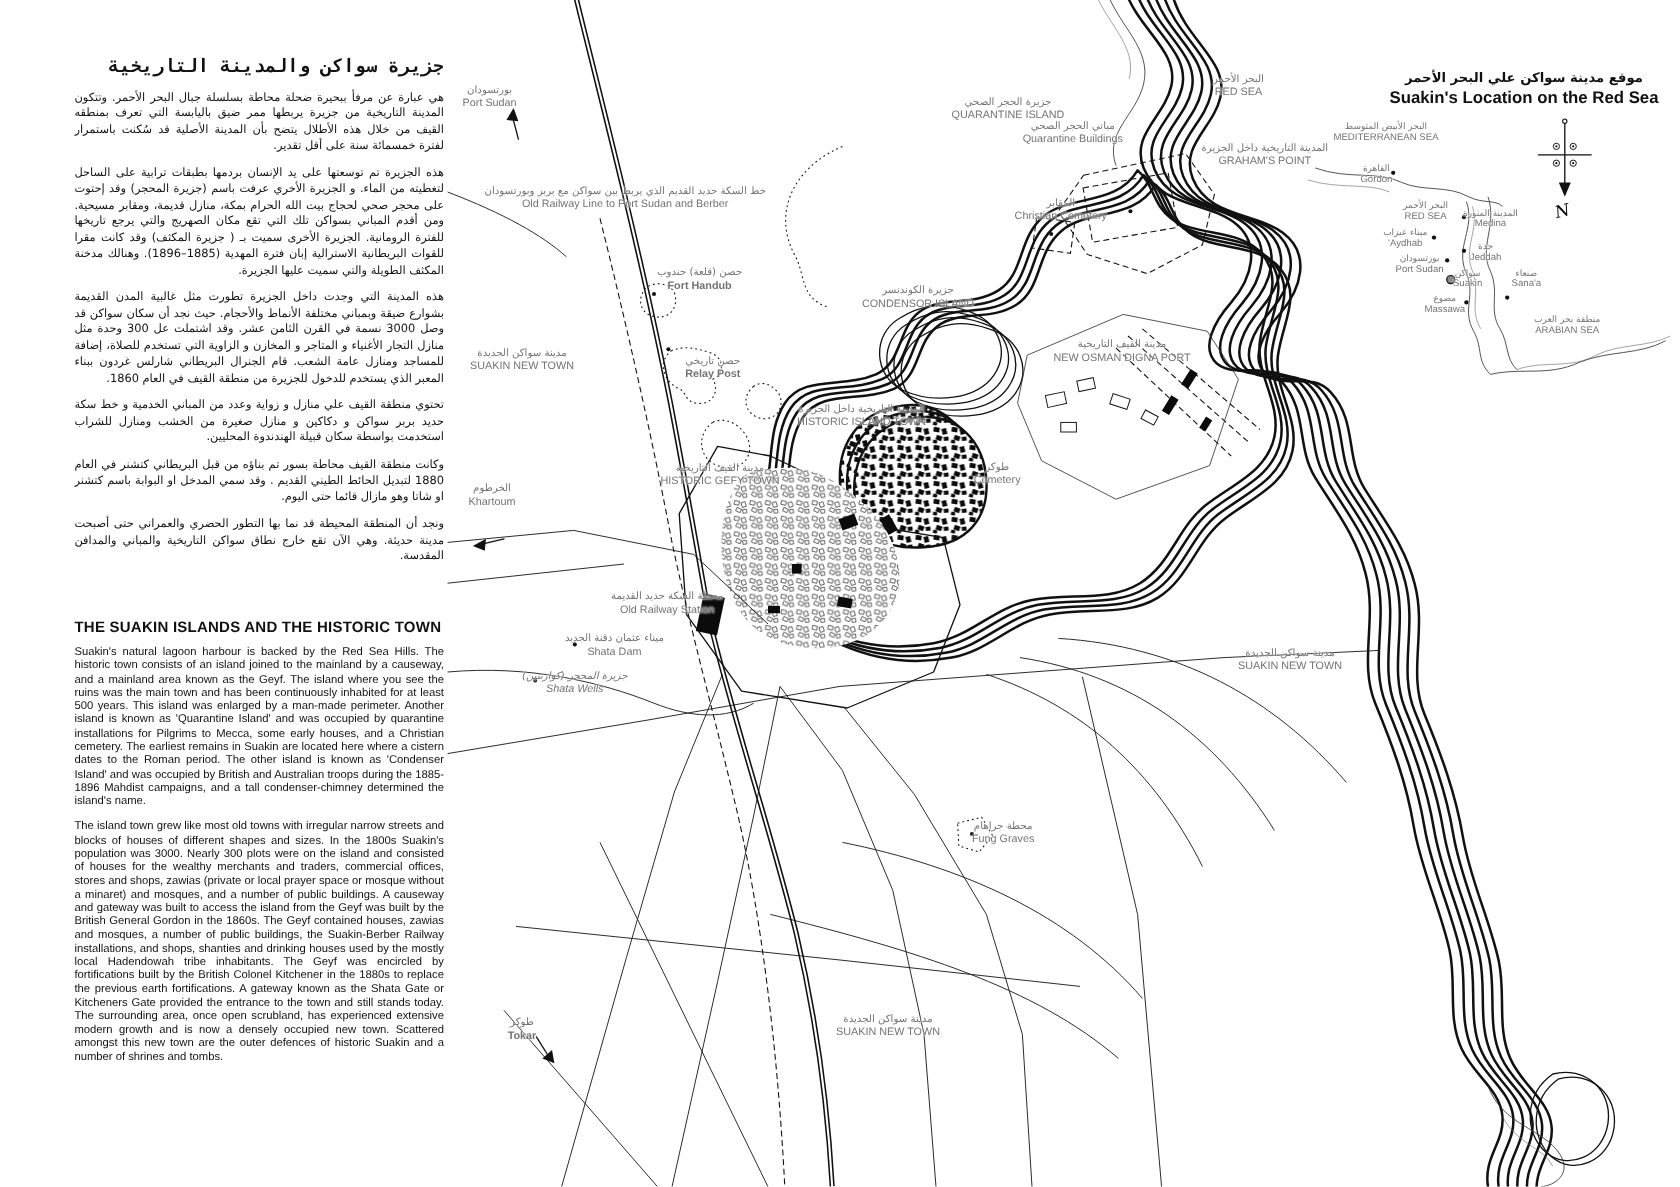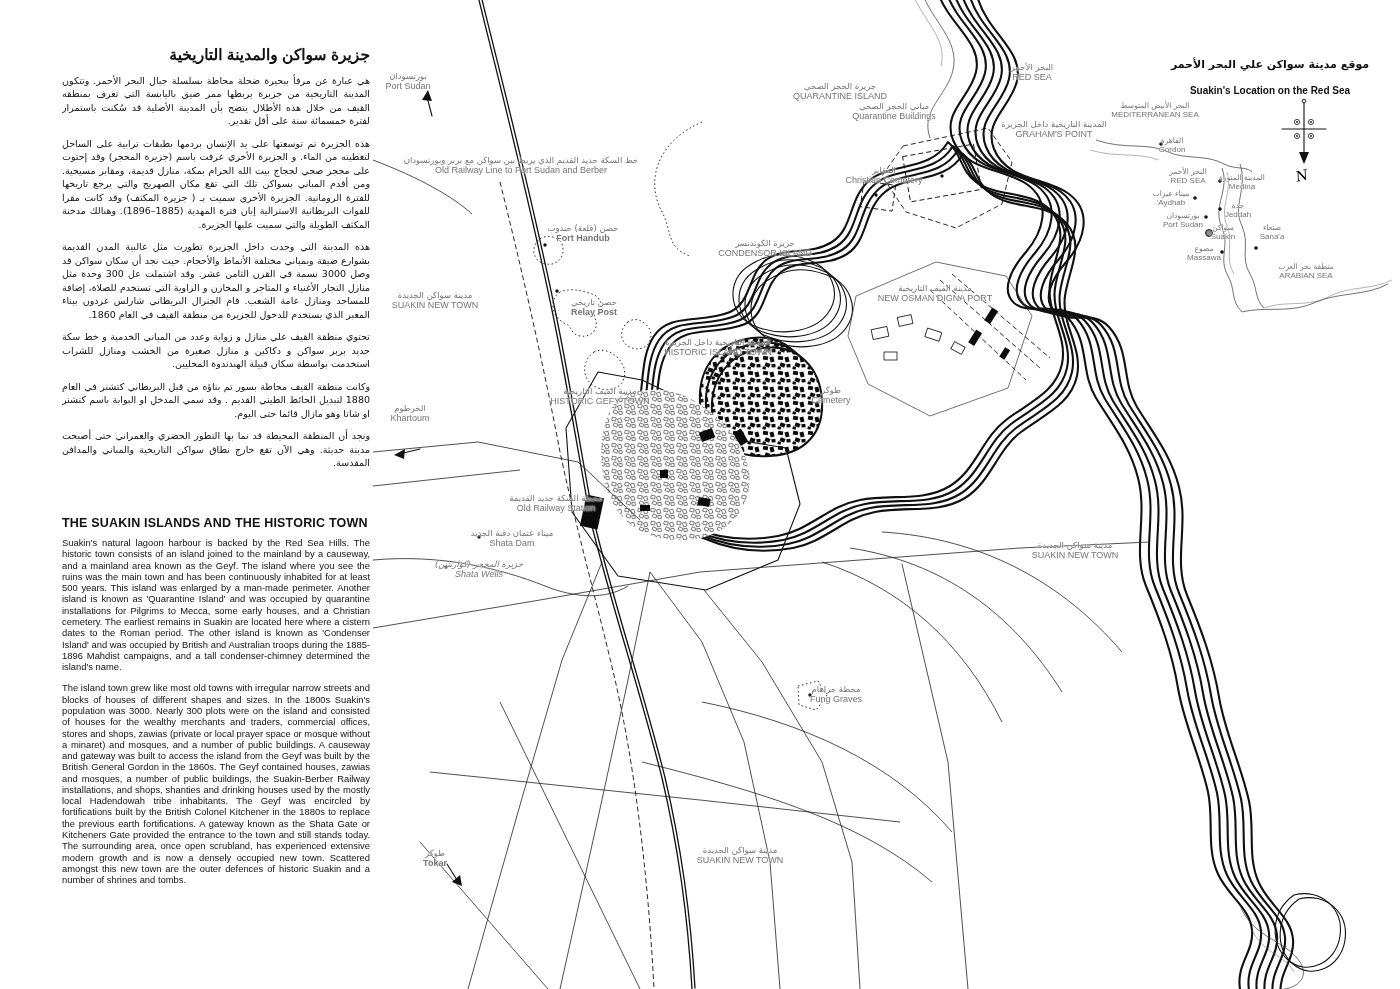--- a/index.html
+++ b/index.html
@@ -1,42 +1,42 @@
 <!DOCTYPE html>
 <html><head>
 <meta charset="utf-8">
 <style>
   html,body{margin:0;padding:0;background:#fff;}
   .page{position:relative;width:1400px;height:989px;background:#ffffff;overflow:hidden;
         font-family:"Liberation Sans",sans-serif;color:#111;}
   
   .left-panel{position:absolute;left:62px;top:46px;width:308px;height:920px;}
   .ar-sec{position:absolute;top:0;left:0;right:0;height:470px;overflow:hidden;direction:rtl;}
-  .ar-title{font-family:Liberation Sans, sans-serif;font-size:15.5px;font-weight:bold;
+  .ar-title{font-family:Liberation Mono, monospace;font-size:15.5px;font-weight:bold;
             margin:0 0 10px 0;text-align:right;}
   .ar-p{font-family:"DejaVu Sans",sans-serif;font-size:9.5px;line-height:1.42;
         margin:0 0 9px 0;text-align:justify;text-align-last:right;}
   .en-sec{position:absolute;top:470px;left:0;right:0;}
   .en-title{font-size:12.5px;font-weight:bold;margin:0 0 7px 0;letter-spacing:.2px;}
   .en-p{font-size:9.4px;line-height:1.2;text-align:justify;margin:0 0 10px 0;}
   
   .map-svg{position:absolute;left:0;top:0;}
   .label-layer{position:absolute;left:0;top:0;width:1400px;height:989px;pointer-events:none;}
   .map-label{position:absolute;transform:translate(-50%,-50%);text-align:center;
              white-space:nowrap;color:#737373;line-height:1.2;
              text-shadow:0 0 2px #fff,0 0 2px #fff;}
   .lab-ar{font-family:"DejaVu Sans",sans-serif;font-size:8.5px;}
   .lab-en{font-family:"Liberation Sans",sans-serif;font-size:9px;}
   .map-label.bold .lab-en{font-weight:bold;}
   .map-label.inset .lab-ar{font-size:7.5px;}
   .map-label.inset .lab-en{font-size:8px;}
   .inset-title{position:absolute;left:1270px;top:58px;transform:translateX(-50%);
                text-align:center;white-space:nowrap;}
   .inset-title-ar{font-family:"DejaVu Sans",sans-serif;font-size:11px;font-weight:bold;}
-  .inset-title-en{font-size:10px;font-weight:bold;margin-top:14px;}
+  .inset-title-en{font-size:14px;font-weight:bold;margin-top:2px;}
   
   .k{fill:none;stroke:#111;stroke-width:1.1;stroke-linecap:round;stroke-linejoin:round;}
   .bold-line{stroke-width:2.1;}
   .thin{fill:none;stroke:#333;stroke-width:.7;}
   .thinner{fill:none;stroke:#666;stroke-width:.5;}
   .faint{fill:none;stroke:#999;stroke-width:.4;}
   .r{fill:none;stroke:#222;stroke-width:.8;}
   .rr{fill:none;stroke:#111;stroke-width:1.3;}
   .dash2{fill:none;stroke:#111;stroke-width:.9;stroke-dasharray:5 3;}
   .dots{fill:none;stroke:#111;stroke-width:.9;stroke-dasharray:1.5 2.6;}
@@ -369,21 +369,21 @@
         <div class="lab-en">SUAKIN NEW TOWN</div>
       </div>
       <div class="map-label  bold" style="left: 435px; top: 858px;">
         <div class="lab-ar">طوكر</div>
         <div class="lab-en">Tokar</div>
       </div>
       <div class="map-label inset" style="left: 1155px; top: 110px;">
         <div class="lab-ar">البحر الأبيض المتوسط</div>
         <div class="lab-en">MEDITERRANEAN SEA</div>
       </div>
-      <div class="map-label inset" style="left: 1147px; top: 145px; margin-left: 25px;">
+      <div class="map-label inset" style="left: 1147px; top: 145px;">
         <div class="lab-ar">القاهرة</div>
         <div class="lab-en">Gordon</div>
       </div>
       <div class="map-label inset" style="left: 1188px; top: 176px;">
         <div class="lab-ar">البحر الأحمر</div>
         <div class="lab-en">RED SEA</div>
       </div>
       <div class="map-label inset" style="left: 1242px; top: 182px;">
         <div class="lab-ar">المدينة المنورة</div>
         <div class="lab-en">Medina</div>

